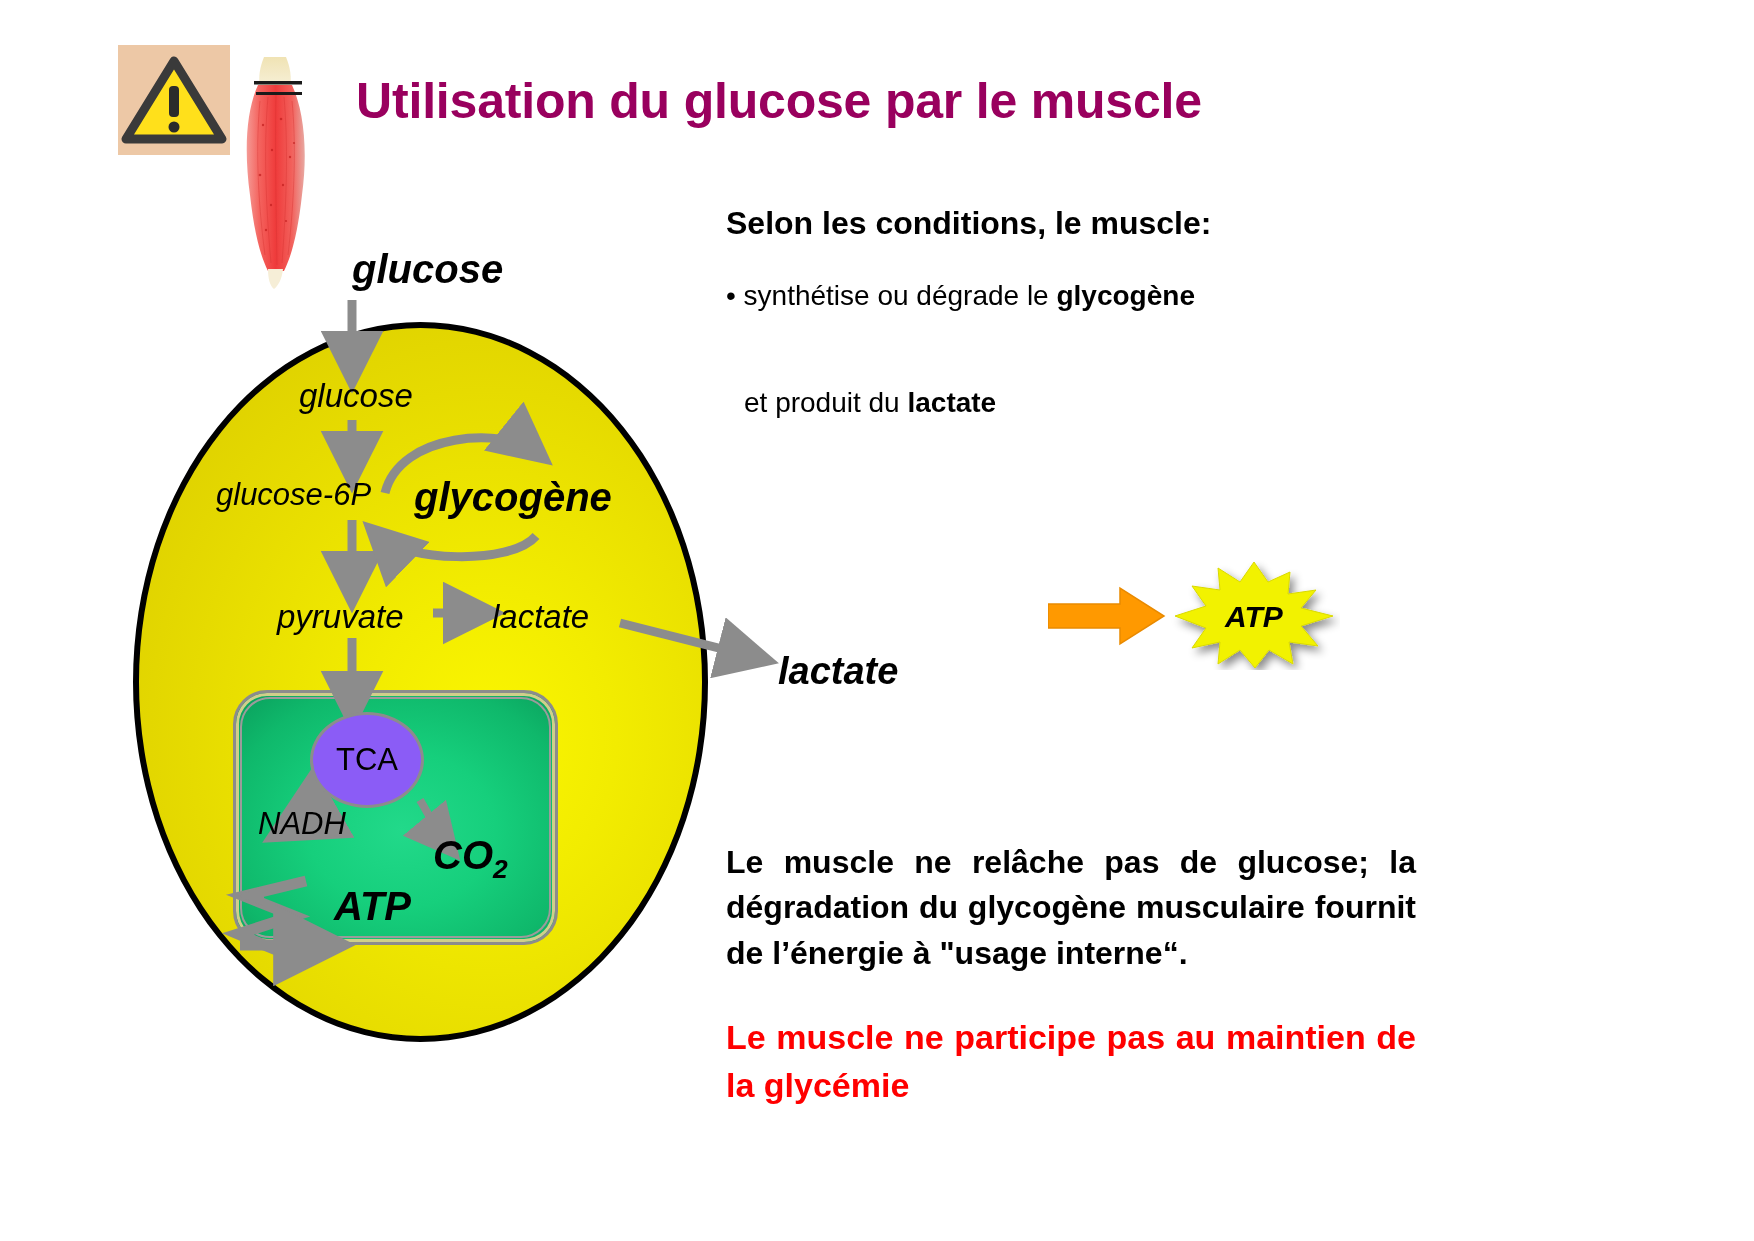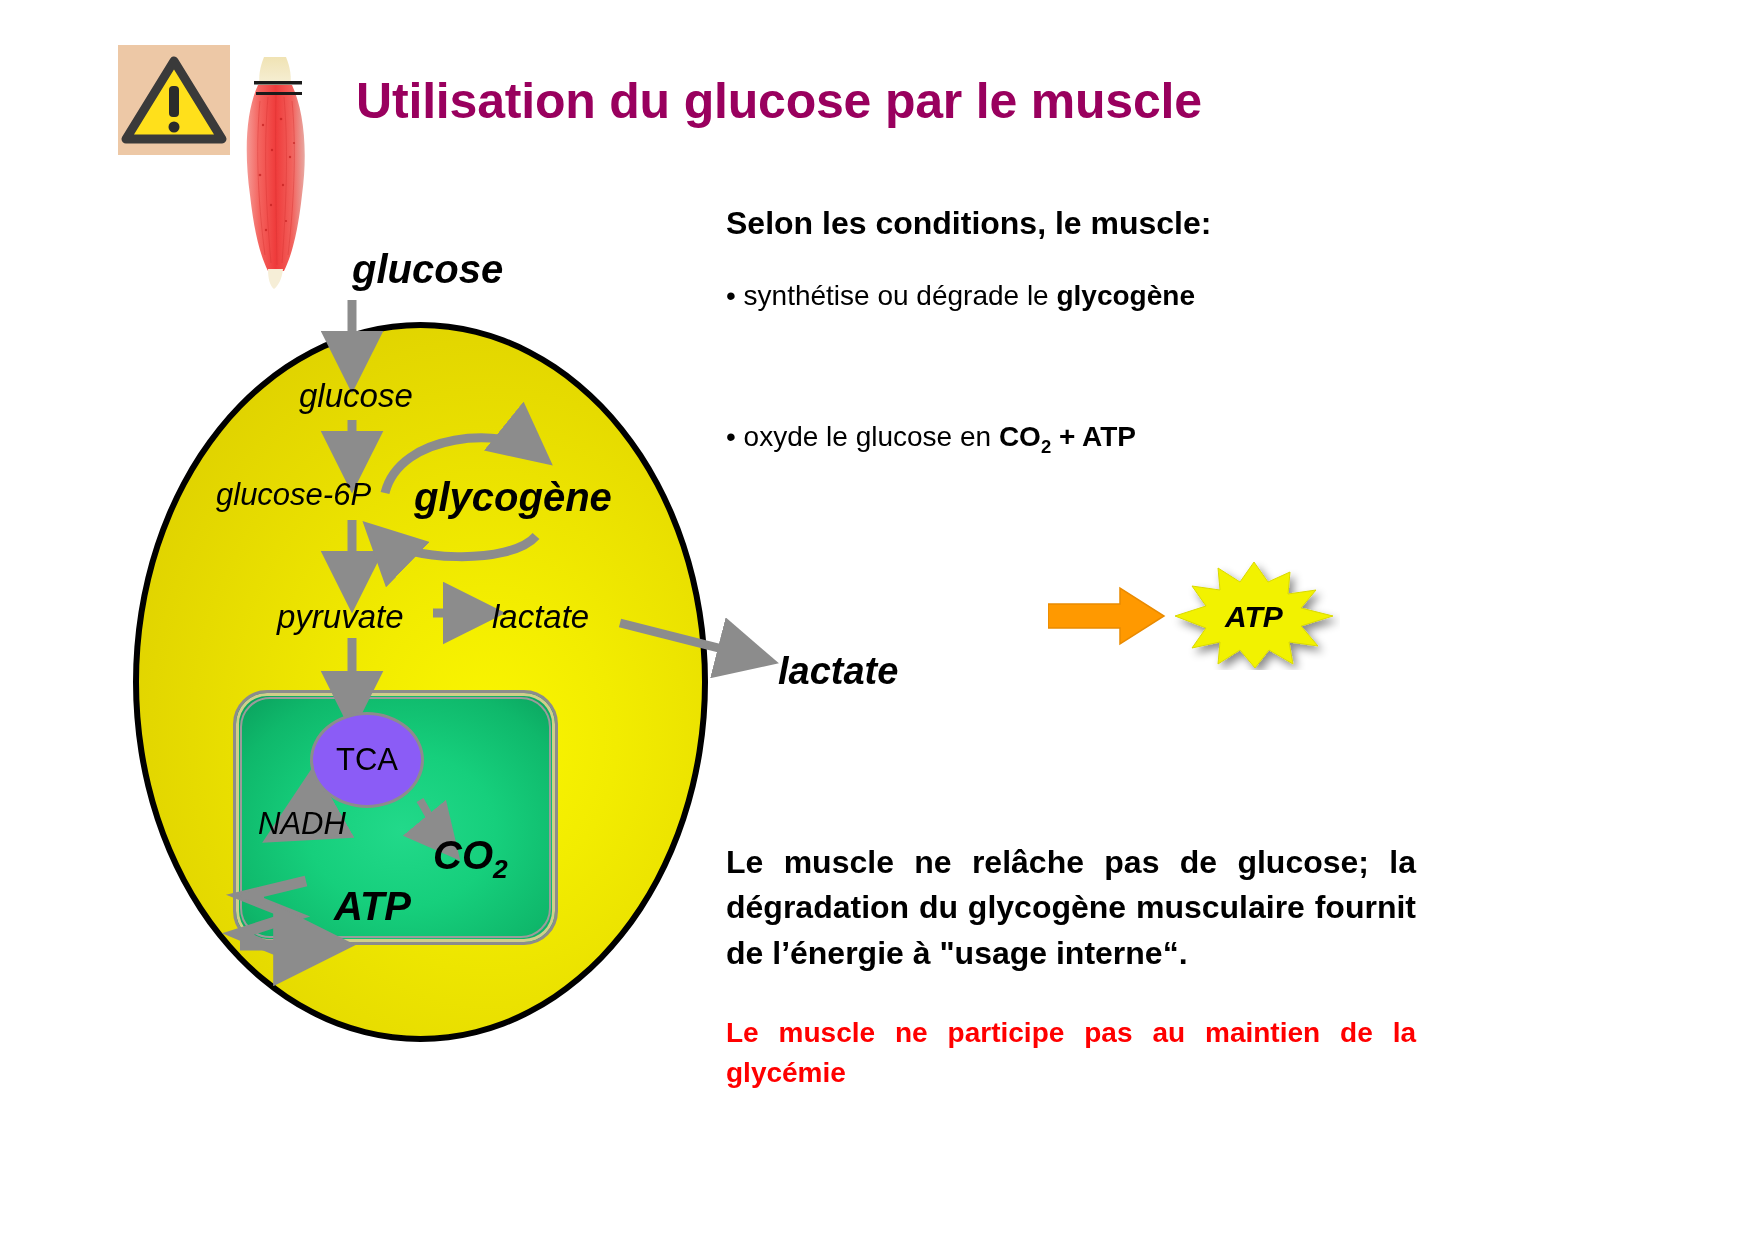--- a/index.html
+++ b/index.html
@@ -144,21 +144,21 @@
     width: 690px;
     font-size: 32px; font-weight: bold;
     line-height: 1.42;
     text-align: justify;
     color: #000;
   }
   #para-red {
     position: absolute;
     left: 726px; top: 1013px;
     width: 690px;
-    font-size: 28px; font-weight: bold;
+    font-size: 34px; font-weight: bold;
     line-height: 1.42;
     text-align: justify;
     color: #ff0000;
   }
   #para-red .lastline { text-align: left; }
 </style>
 </head>
 <body>
 
 <div id="slide-title" style="color: rgb(153, 0, 94);">Utilisation du glucose par le muscle</div>
@@ -275,25 +275,23 @@
 
 <div id="right-column">
   <div id="intro-line">Selon les conditions, le muscle:</div>
 
   <div class="bullet">
     <span>• synthétise ou dégrade le </span><span class="b">glycogène</span>
   </div>
 
   <div class="bullet">
     <br>
+    <span class="bullet-indent"><span> et produit du </span><span class="b">lactate</span></span>
   </div>
 
-  <div class="bullet">
-    <span>• oxyde le glucose en </span><span class="b">CO</span><span class="b sub">2</span><span class="b"> + ATP</span>
-  </div>
 </div>
 
 <div id="atp-burst-group">
   <svg id="orange-arrow" width="118" height="60" viewBox="0 0 118 60">
     <path d="M0 18 L72 18 L72 2 L116 30 L72 58 L72 42 L0 42 Z" fill="#ff9900" stroke="#e98a00" stroke-width="1.5"></path>
   </svg>
   <svg id="atp-star" width="170" height="110" viewBox="0 0 170 110">
     <defs>
       <filter id="starShadow" x="-25%" y="-25%" width="160%" height="160%">
         <feDropShadow dx="4" dy="5" stdDeviation="4.5" flood-color="#000000" flood-opacity="0.45"></feDropShadow>

